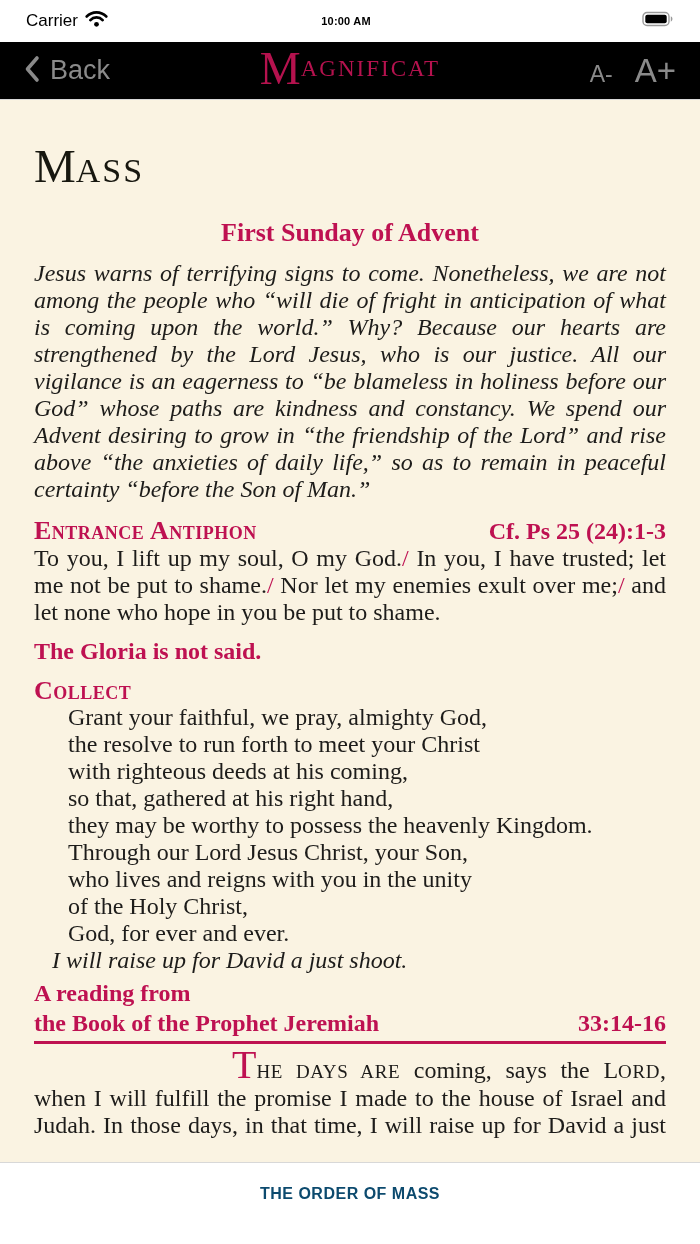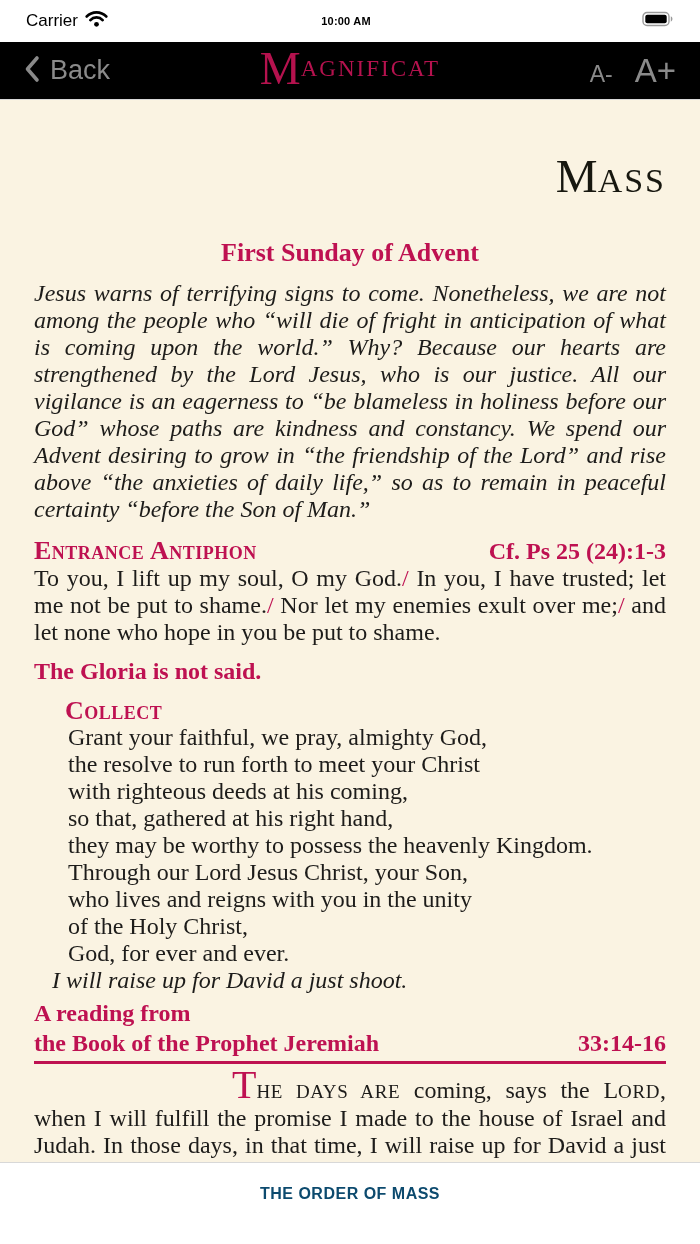--- a/index.html
+++ b/index.html
@@ -38,41 +38,41 @@
   .font-controls { display:flex; align-items:baseline; gap:22px; font-family:"Liberation Sans", sans-serif; color:#8a8a8a; }
   .font-smaller { font-size:23px; cursor:pointer; }
   .font-larger  { font-size:33px; cursor:pointer; }
 
   
   .content {
     flex:1 1 auto; overflow:hidden; background:#faf3e2;
     padding:0 34px; font-size:24px; line-height:27px;
   }
 
-  .mass-title { text-align:right; margin-top:40px; font-weight:400; color:#17170f; line-height:72px; }
+  .mass-title { text-align:left; margin-top:40px; font-weight:400; color:#17170f; line-height:52px; }
   .mass-first { font-size:47px; }
   .mass-rest  { font-size:34px; letter-spacing:2px; }
 
   .subtitle { text-align:center; margin-top:22px; font-size:26px; font-weight:700; color:#be1151; }
 
   .meditation { margin-top:14px; font-style:italic; text-align:justify; }
 
   .section-head {
     display:flex; justify-content:space-between; align-items:baseline; margin-top:14px;
     color:#be1151; font-weight:700;
   }
   .small-caps { font-variant:small-caps; font-size:26px; letter-spacing:0.5px; }
   .section-ref { font-size:24px; }
 
   .antiphon { text-align:justify; }
   .antiphon .slash { color:#be1151; }
 
   .rubric { margin-top:12px; color:#be1151; font-weight:700; }
 
-  .collect-head { margin-top:12px; color:#be1151; font-weight:700; font-variant:small-caps; font-size:26px; letter-spacing:0.5px;margin-left:31px; }
+  .collect-head { margin-top:12px; color:#be1151; font-weight:700; font-variant:small-caps; font-size:26px; letter-spacing:0.5px; }
   .collect-lines div { padding-left:34px; }
 
   .verse { margin-top:0; padding-left:18px; font-style:italic; }
 
   .reading-head { margin-top:4px; color:#be1151; font-weight:700; line-height:30px; }
   .reading-ref-row { display:flex; justify-content:space-between; align-items:baseline; }
   .reading-rule { height:3px; background:#be1151; margin-top:3px; }
 
   .reading { margin-top:7px; text-align:justify; text-indent:198px; max-height:90px; overflow:hidden; }
   .reading .seg-initial { color:#be1151; font-size:40px; line-height:27px; }

